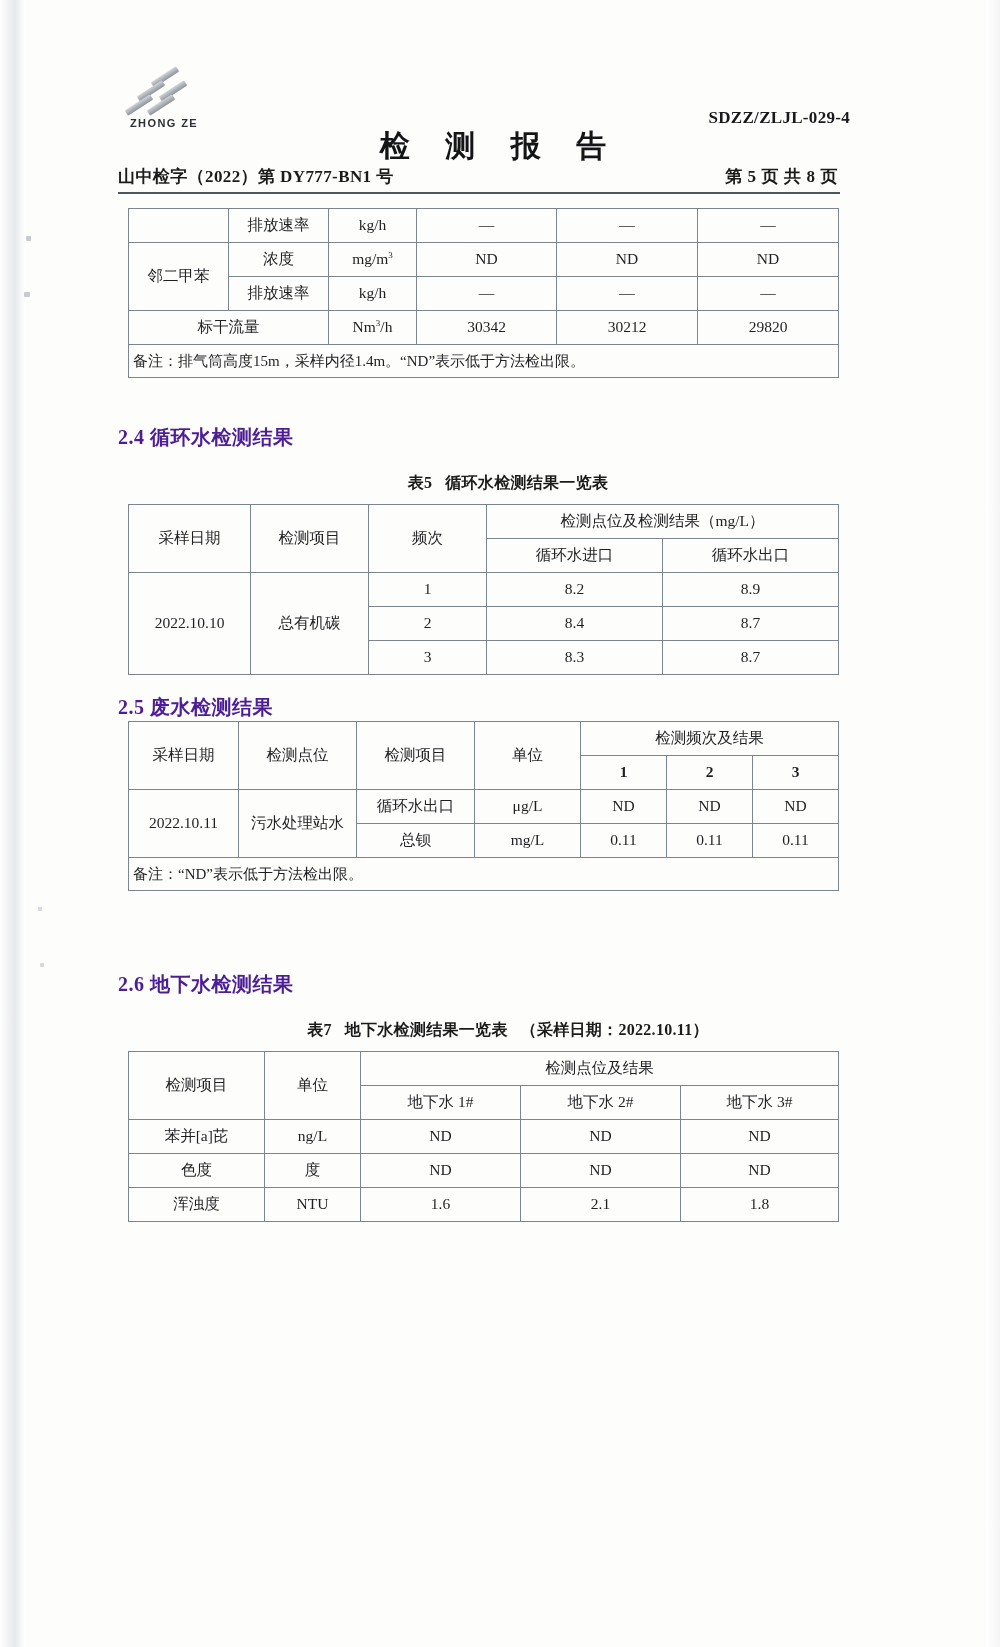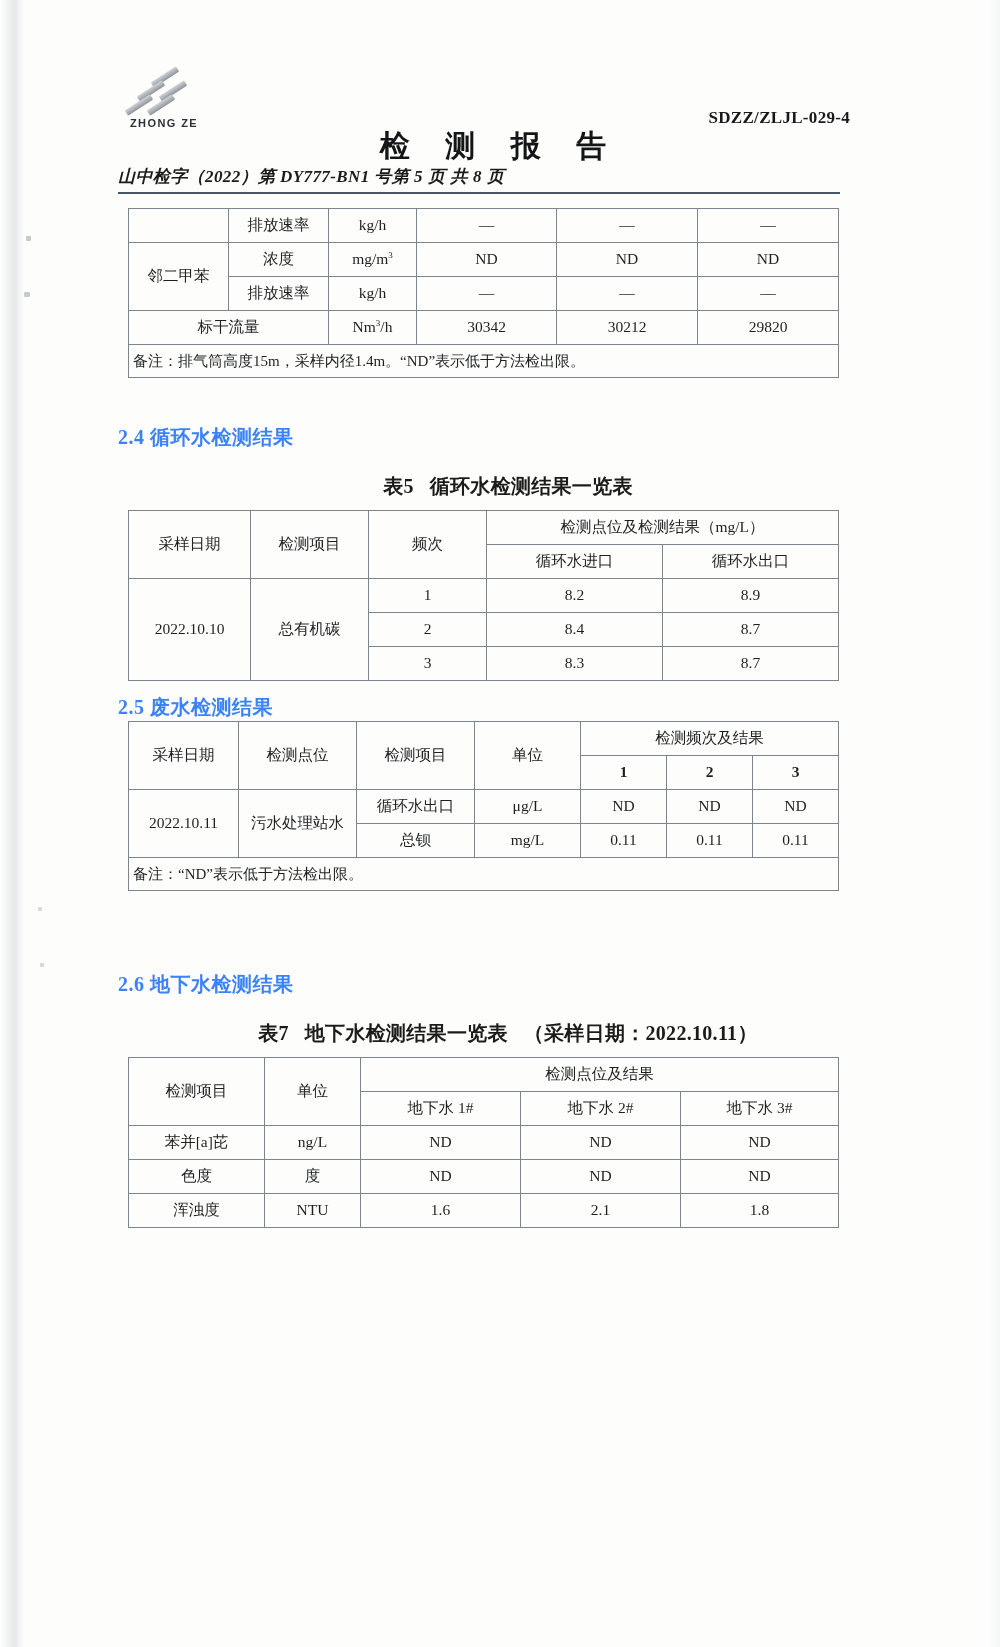--- a/index.html
+++ b/index.html
@@ -108,23 +108,23 @@
     font-weight: bold;
     letter-spacing: 14px;
     color: #141517;
   }
   .subhead {
     position: absolute;
     left: 118px;
     top: 165px;
     width: 720px;
     display: flex;
+    justify-content: space-between;
     align-items: baseline;
     font-size: 17px;
-    font-style: italic;
   }
   .subhead .left { font-weight: 600; letter-spacing: .4px; }
   .subhead .right { font-weight: bold; letter-spacing: .6px; }
   .rule {
     position: absolute;
     left: 118px;
     top: 192px;
     width: 722px;
     height: 2px;
     background: #4a5662;
@@ -150,25 +150,25 @@
     font-size: 15px;
   }
   table.doc td.bold { font-weight: bold; }
   sup { font-size: 9px; vertical-align: super; }
 
   .section-h {
     font-size: 20px;
     font-weight: bold;
     margin: 26px 0 0 118px;
     letter-spacing: .5px;
-    color: #3b82f6;
+    color: #4c1d95;
   }
   .table-cap {
     text-align: center;
-    font-size: 20px;
+    font-size: 16px;
     margin: 22px 0 10px 0;
     font-weight: 600;
     letter-spacing: .3px;
     padding-left: 16px;
   }
   .table-cap .b { font-weight: bold; }
   .tbl-wrap { position: relative; }
 </style>
 </head>
 <body>

